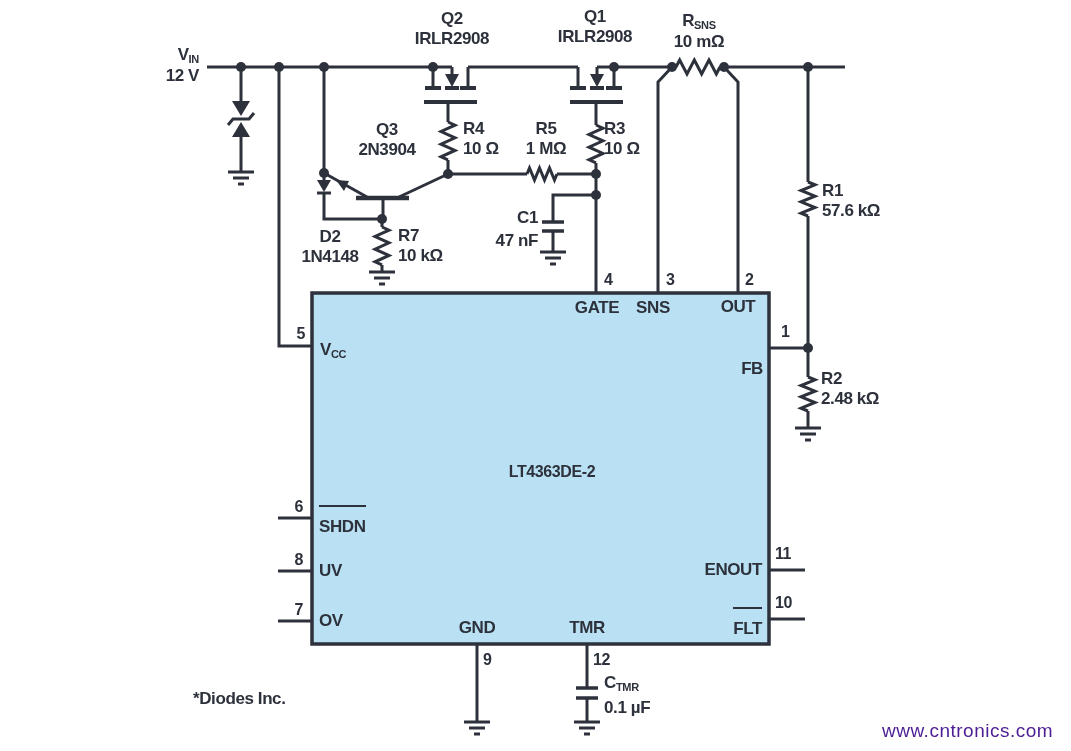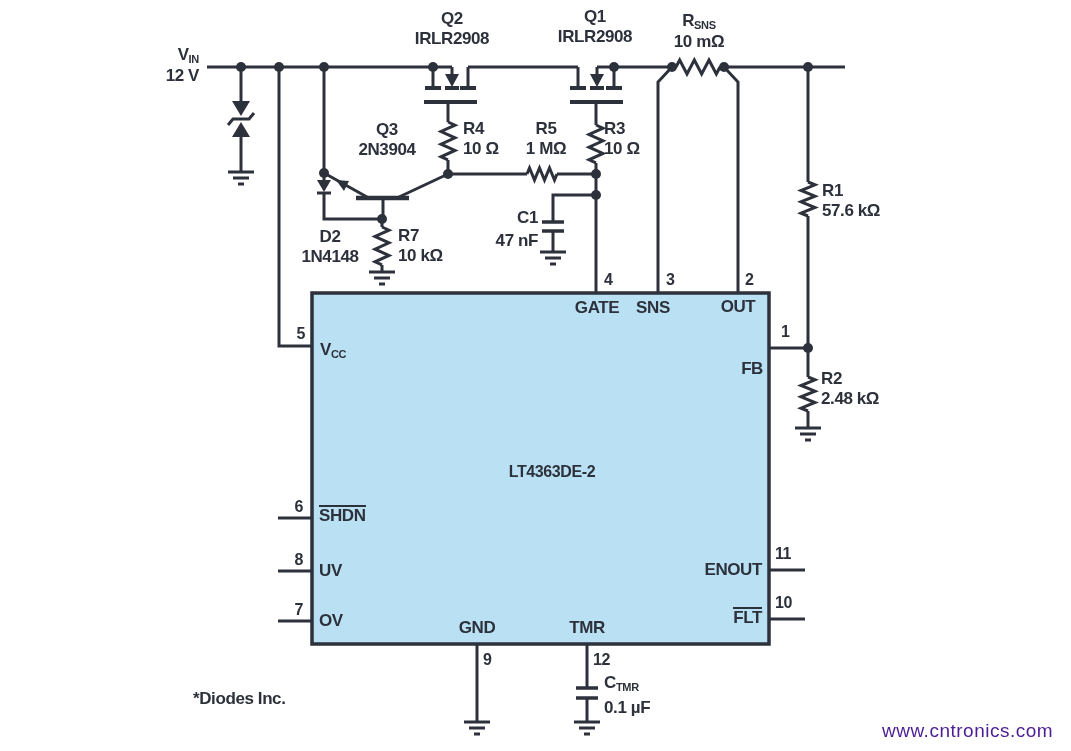--- a/index.html
+++ b/index.html
@@ -10,21 +10,21 @@
   }
   svg.wires{position:absolute;left:0;top:0;}
   .lbl{
     position:absolute;font-weight:700;font-size:17px;line-height:20px;
     letter-spacing:-0.4px;white-space:nowrap;color:#2d313b;
   }
   .ctr{transform:translateX(-50%);text-align:center;}
   .ral{text-align:right;}
   .sub{font-size:11px;position:relative;top:3px;letter-spacing:-0.3px;}
   .pin{font-size:16px;}
-  .ovl{display:inline-block;border-top:2.5px solid #2d313b;padding-top:1px;line-height:15px;}
+  .ovl{display:inline-block;border-top:2.5px solid #2d313b;padding-top:12px;line-height:15px;}
   .wm{
     position:absolute;font-weight:400;font-size:19px;color:#4c1d95;
     letter-spacing:0.5px;white-space:nowrap;
   }
 </style>
 </head>
 <body>
 
 <div class="canvas">
 

